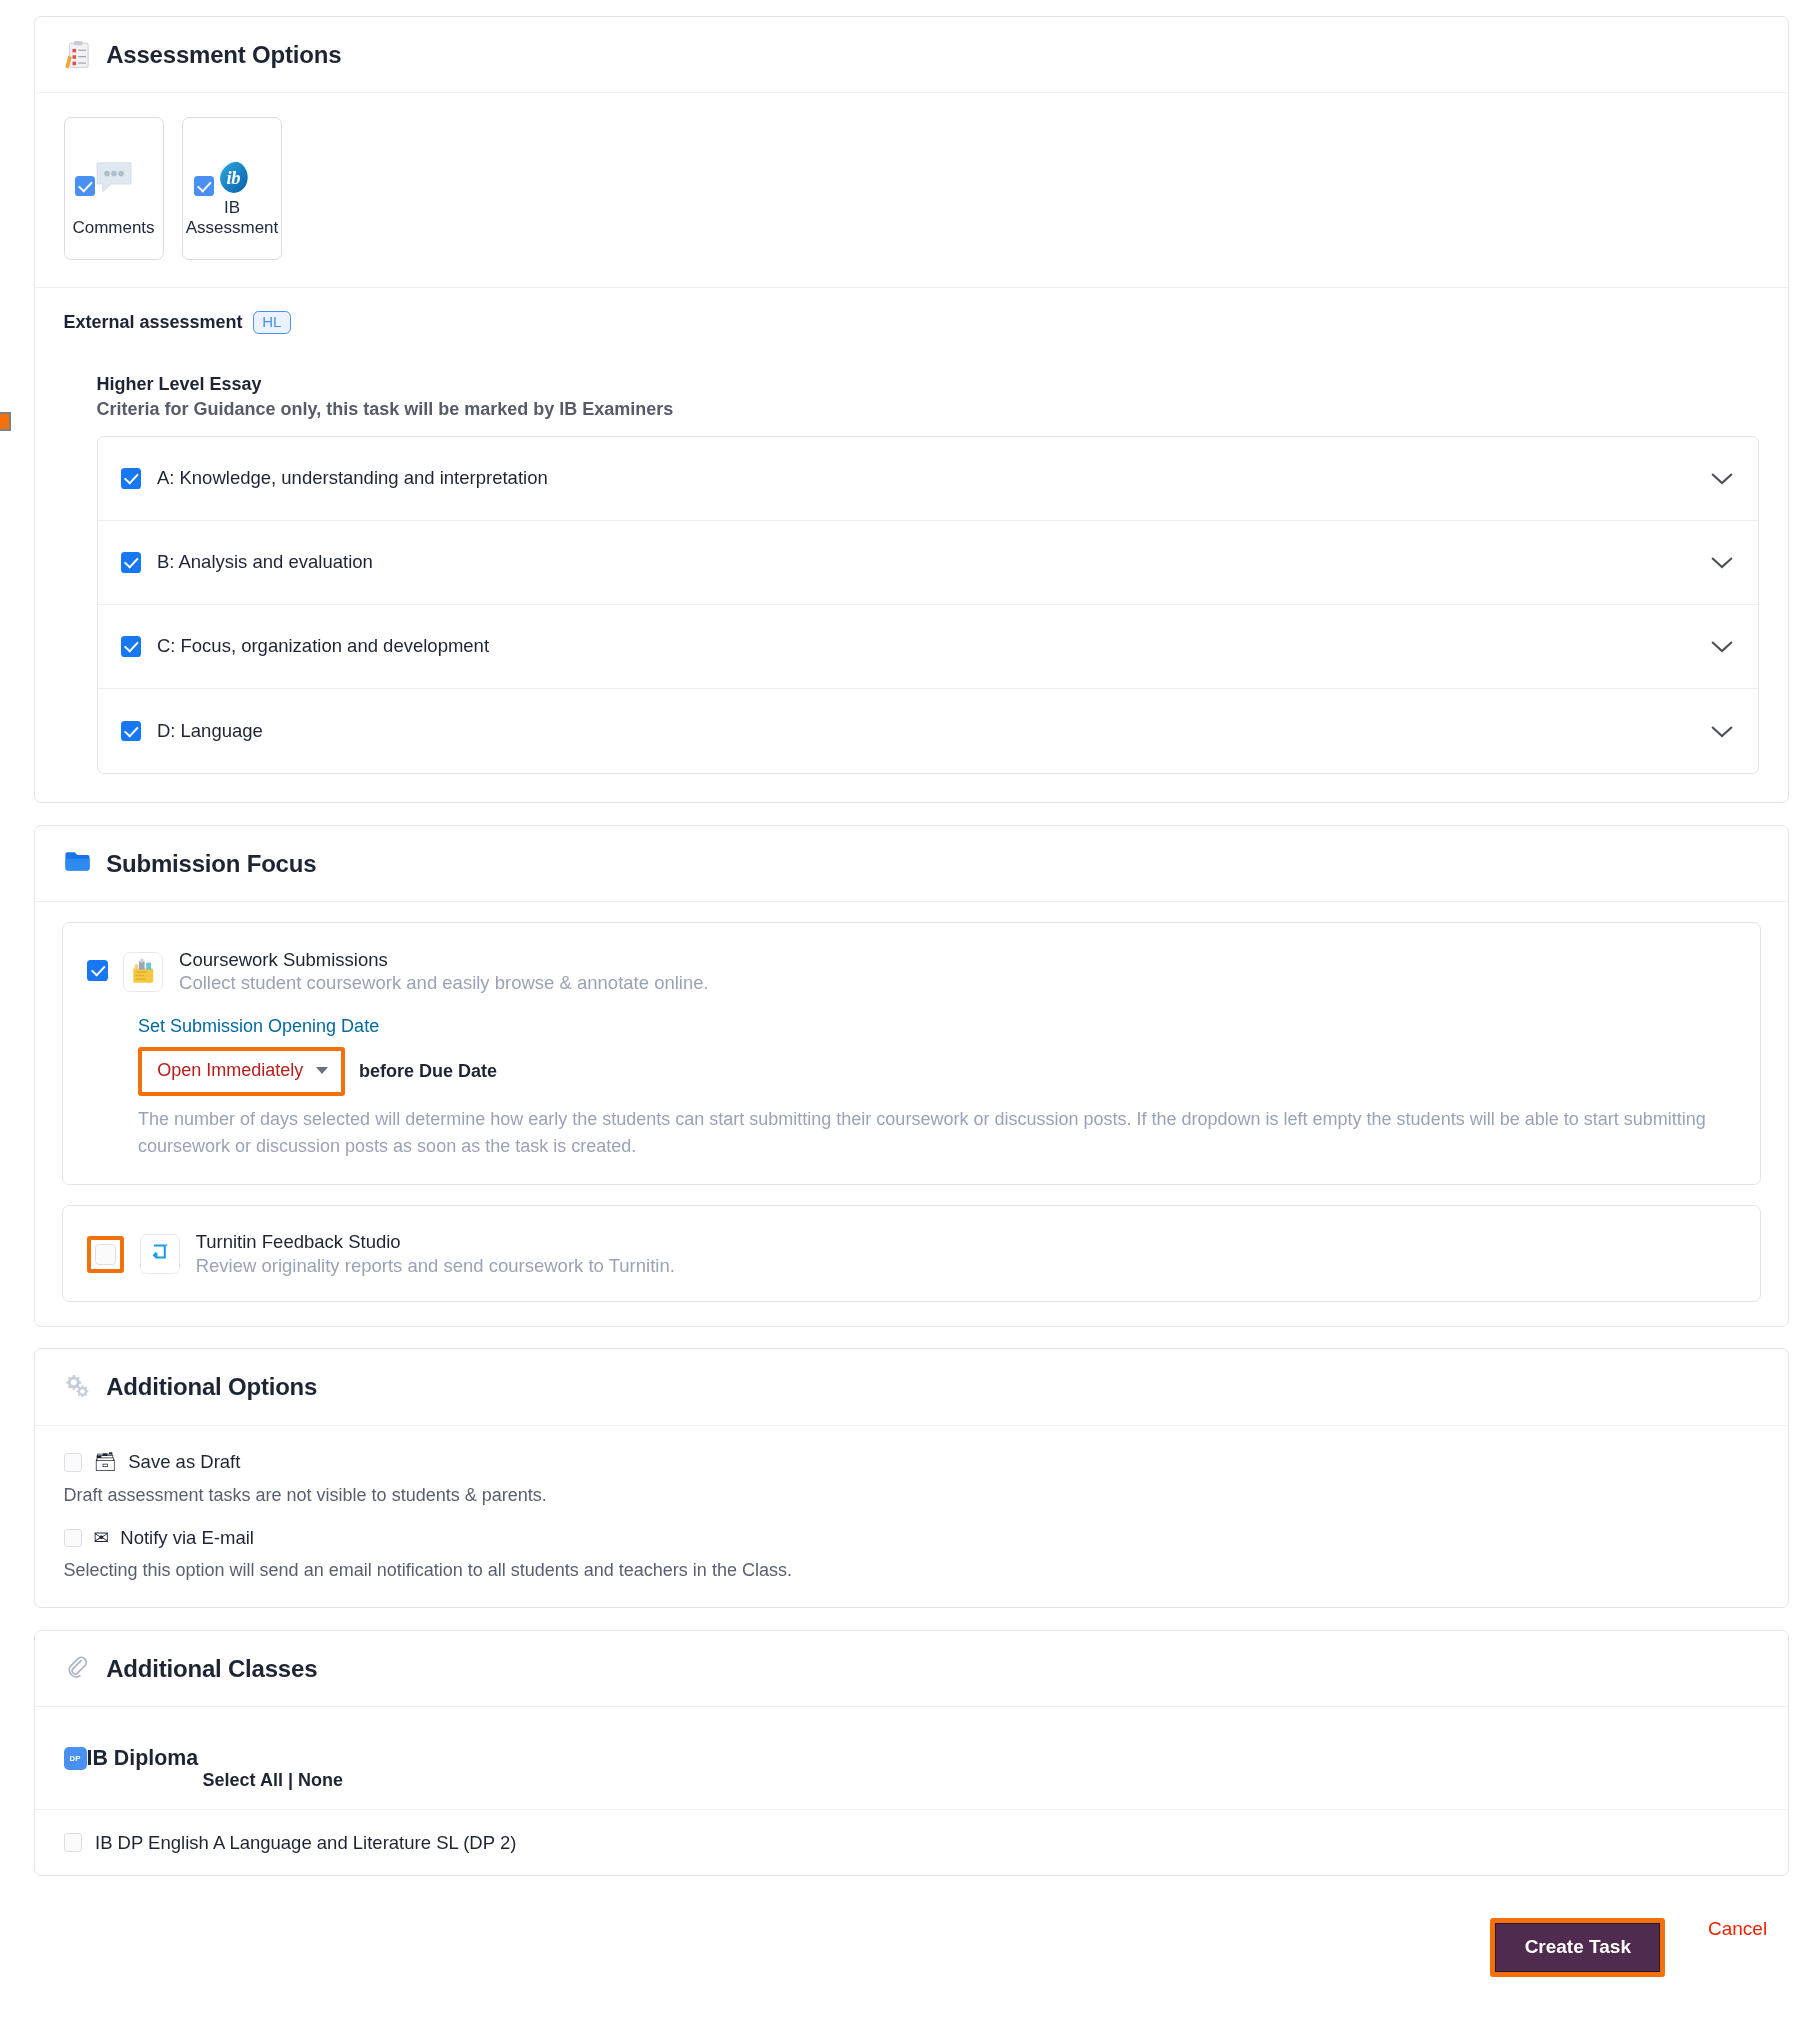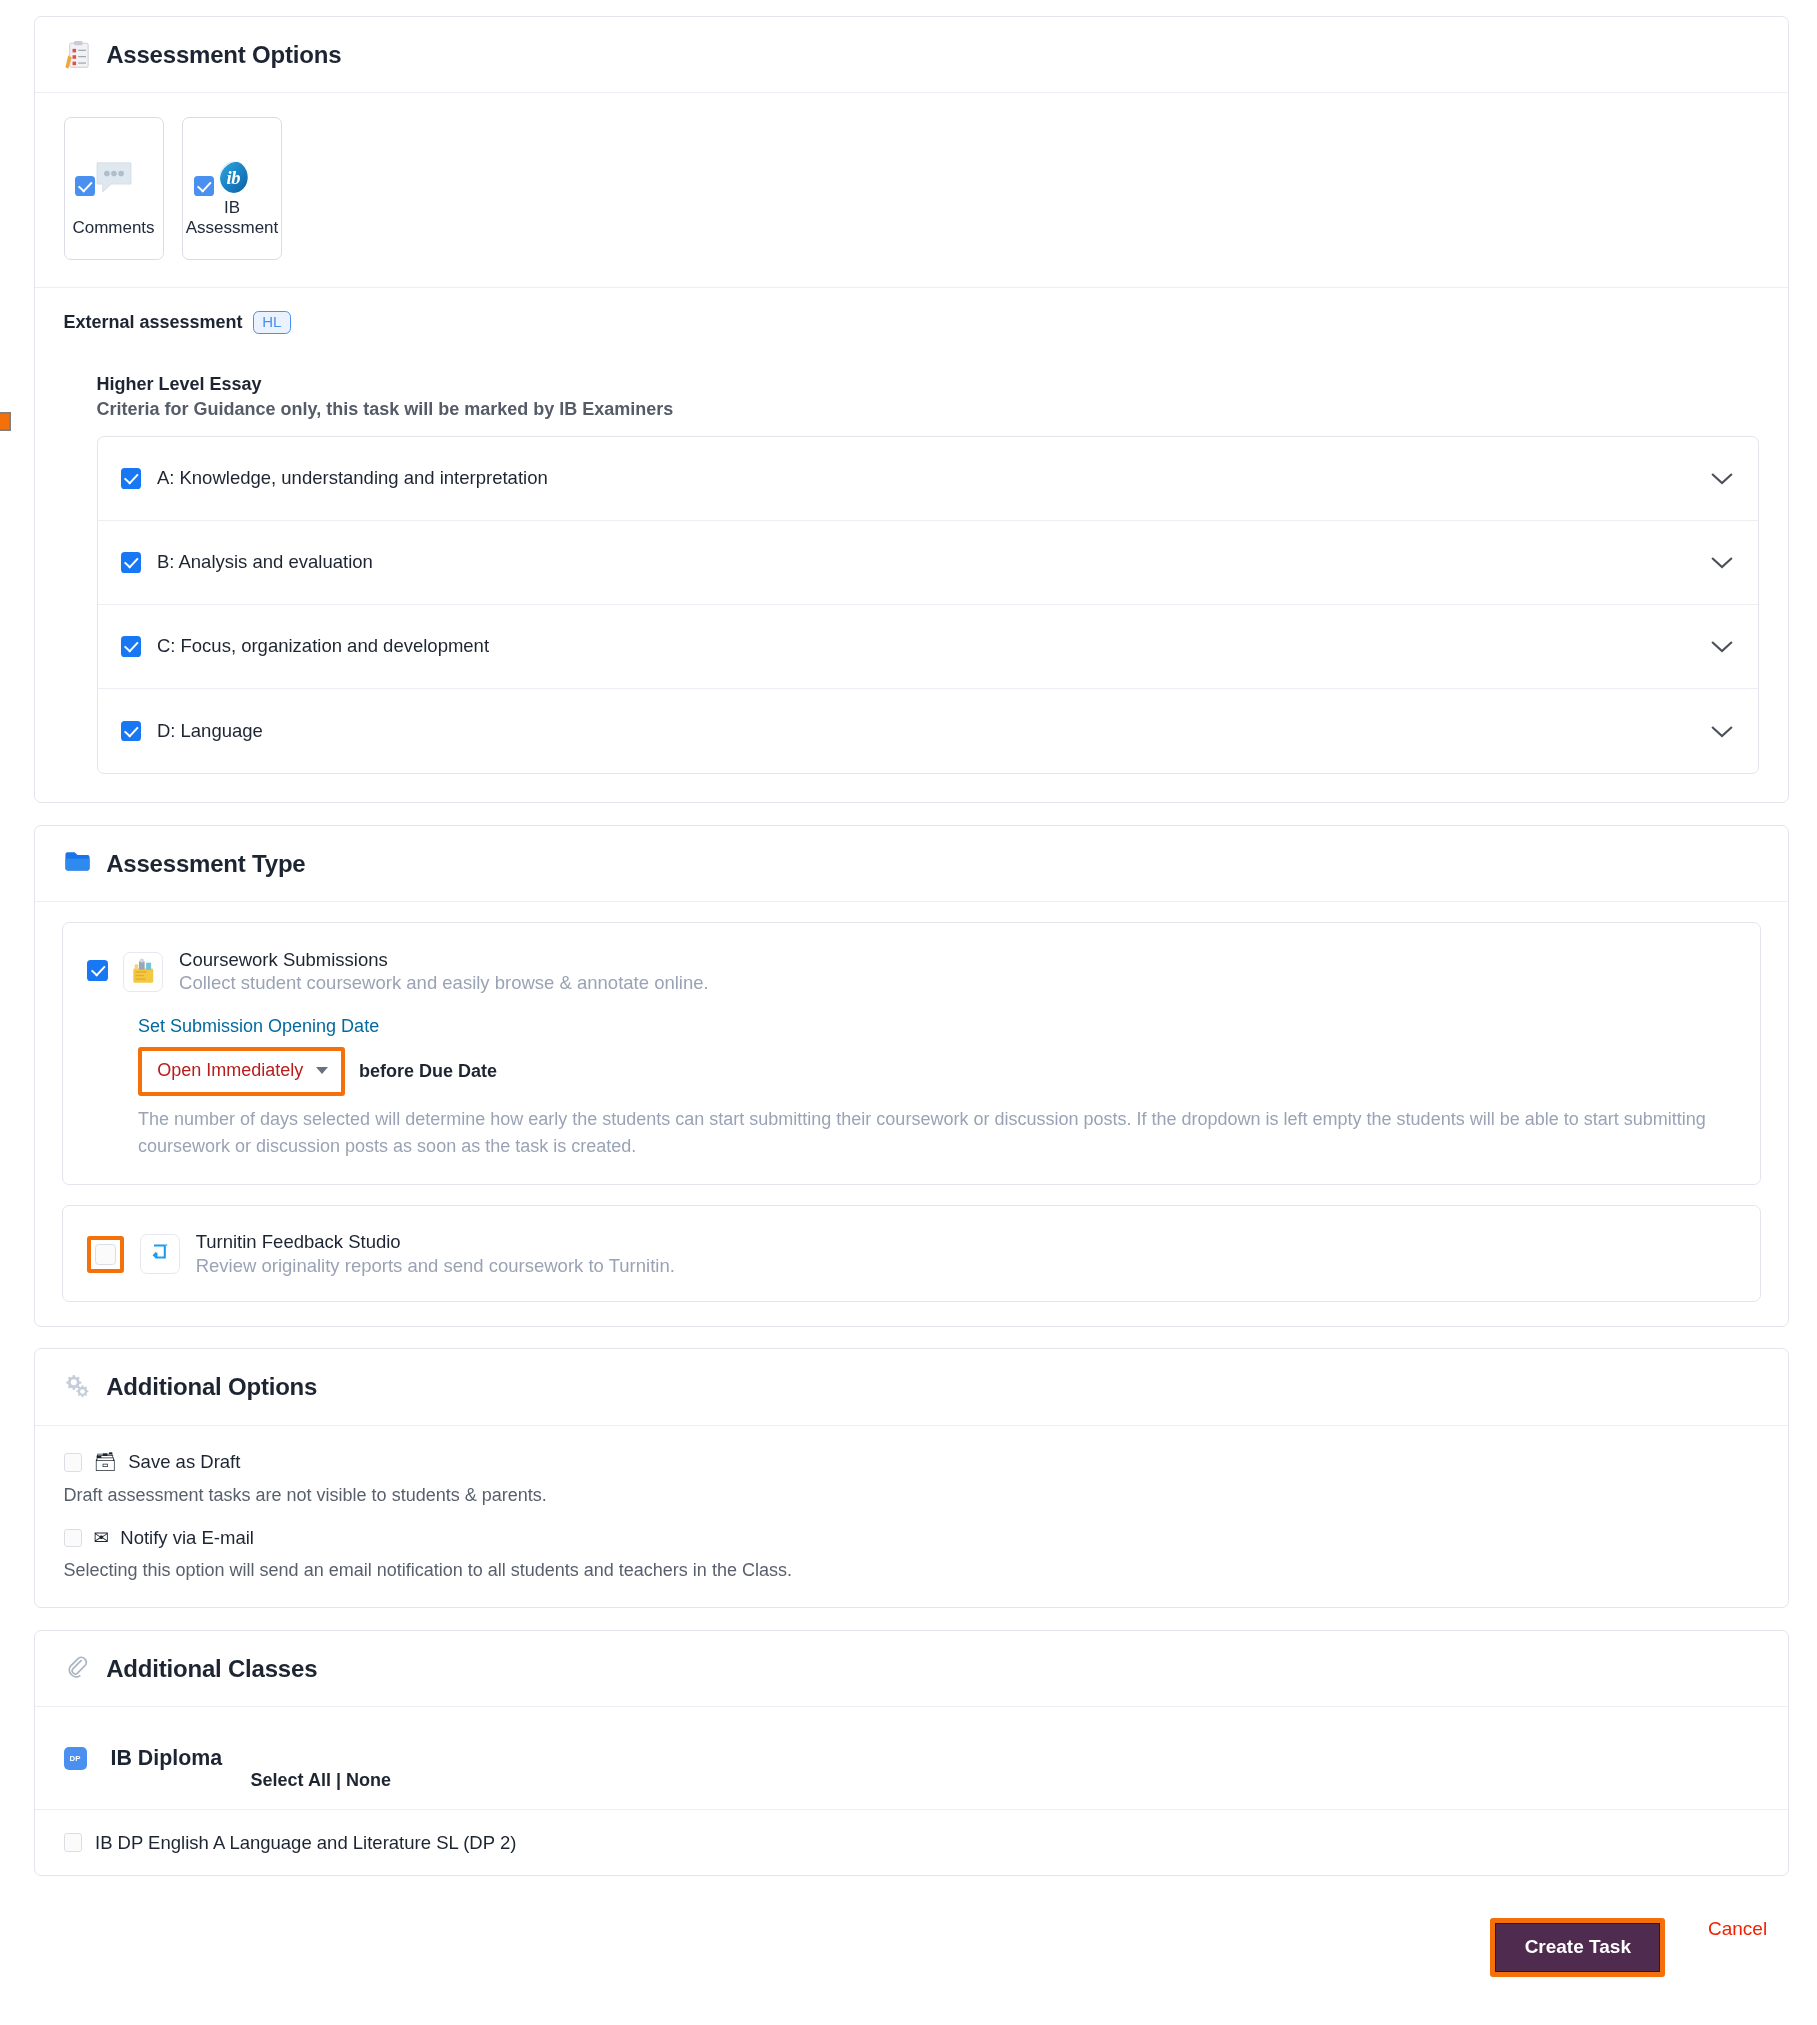--- a/index.html
+++ b/index.html
@@ -237,21 +237,21 @@
     border-radius: 2.9px;
     flex: 0 0 auto;
   }
   .opt-glyph { font-size: 18.5px; color: #1e2532; line-height: 1; }
   .opt-label { font-size: 18.5px; color: #1e2532; }
   .opt-note { font-size: 18px; color: #585f6d; margin: 11.4px 0 21.4px 0; }
   .opt-note.last { margin-bottom: 0; }
 
   
   .cls-group {
-    display: flex; align-items: center; gap: 24px;
+    display: flex; align-items: center; gap: 0;
     padding: 18.5px 28.5px 18.5px 28.5px;
     border-bottom: 0.7px solid #eceef3;
   }
   .dp-badge {
     width: 23px; height: 23px;
     background: #4a90f0;
     border-radius: 5px;
     display: flex; align-items: center; justify-content: center;
     flex: 0 0 auto;
   }
@@ -411,21 +411,21 @@
 </section>
 
 <section class="card">
   <div class="card-header">
     <span class="hdr-ico">
       <svg viewBox="0 0 38 32" width="27" height="23">
         <path d="M2 6 a3 3 0 0 1 3-3 h10 l4 4 h14 a3 3 0 0 1 3 3 v16 a3 3 0 0 1 -3 3 h-28 a3 3 0 0 1 -3 -3 z" fill="#1a73e8"></path>
         <path d="M2 12 h34 v13 a3 3 0 0 1 -3 3 h-28 a3 3 0 0 1 -3 -3 z" fill="#2d8bf0"></path>
       </svg>
     </span>
-    <h2>Assessment Type</h2>
+    <h2>Submission Focus</h2>
   </div>
 
   <div class="sub-block">
     <div class="sub-head">
       <span class="cb-plain checked"></span>
       <span class="app-ico-box">
         <svg viewBox="0 0 40 40" width="28.5" height="28.5">
           <rect x="6" y="16" width="28" height="20" rx="2" fill="#f5c842"></rect>
           <rect x="9" y="20" width="16" height="2" fill="#e0ae2e"></rect>
           <rect x="9" y="25" width="12" height="2" fill="#e0ae2e"></rect>

